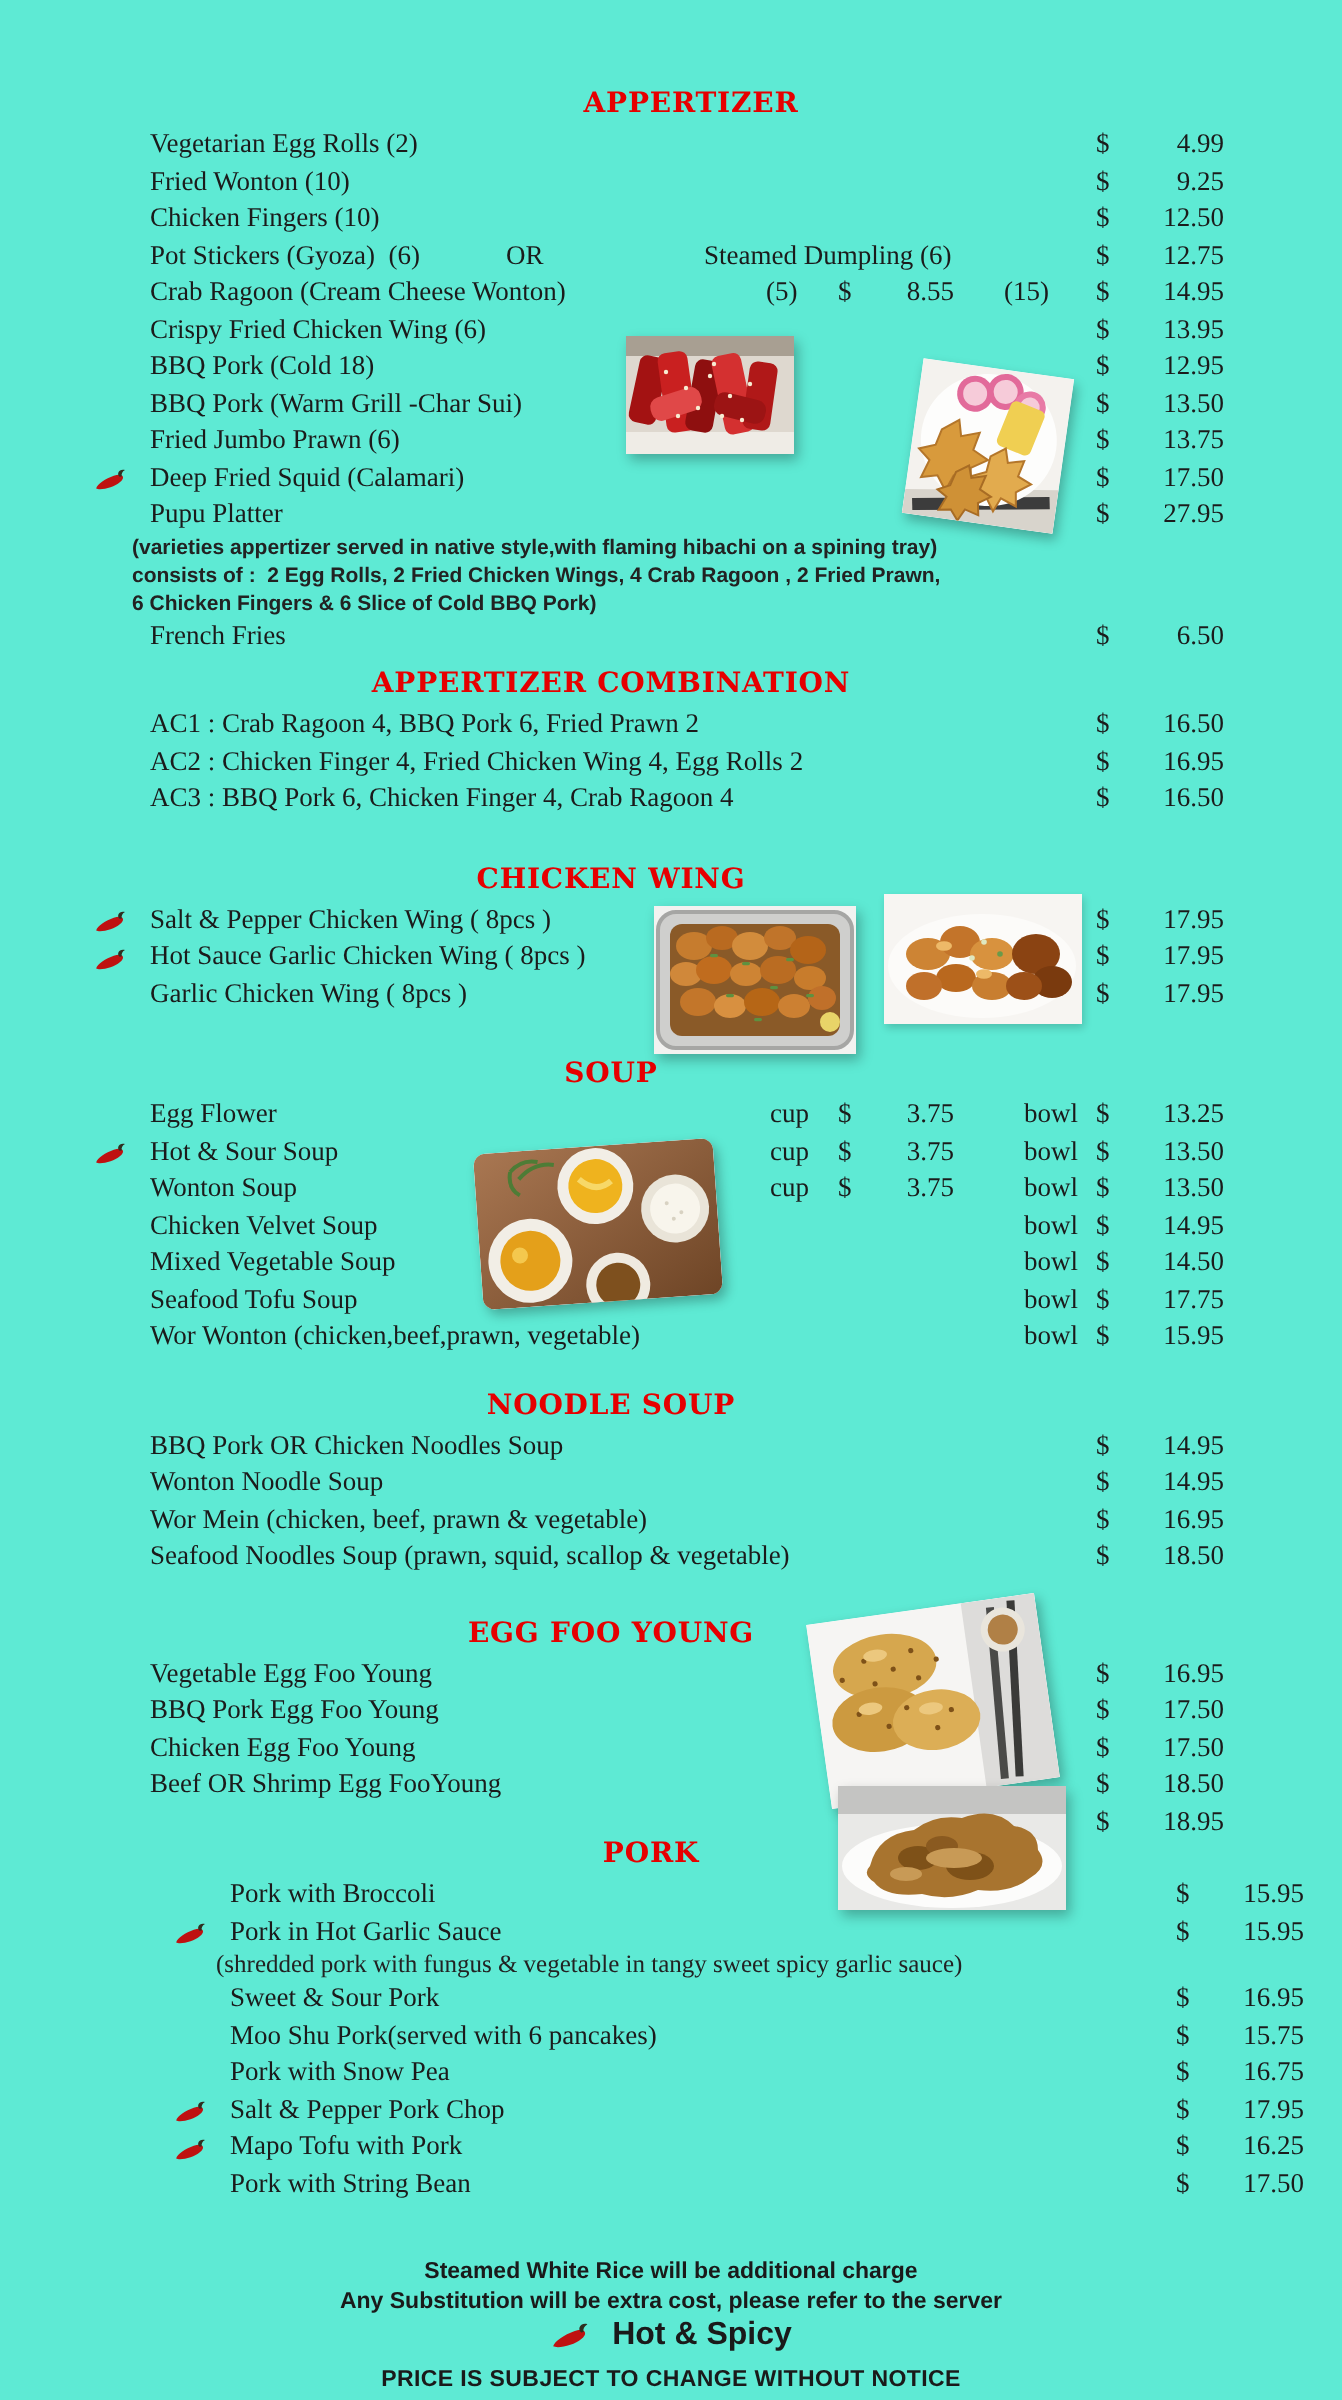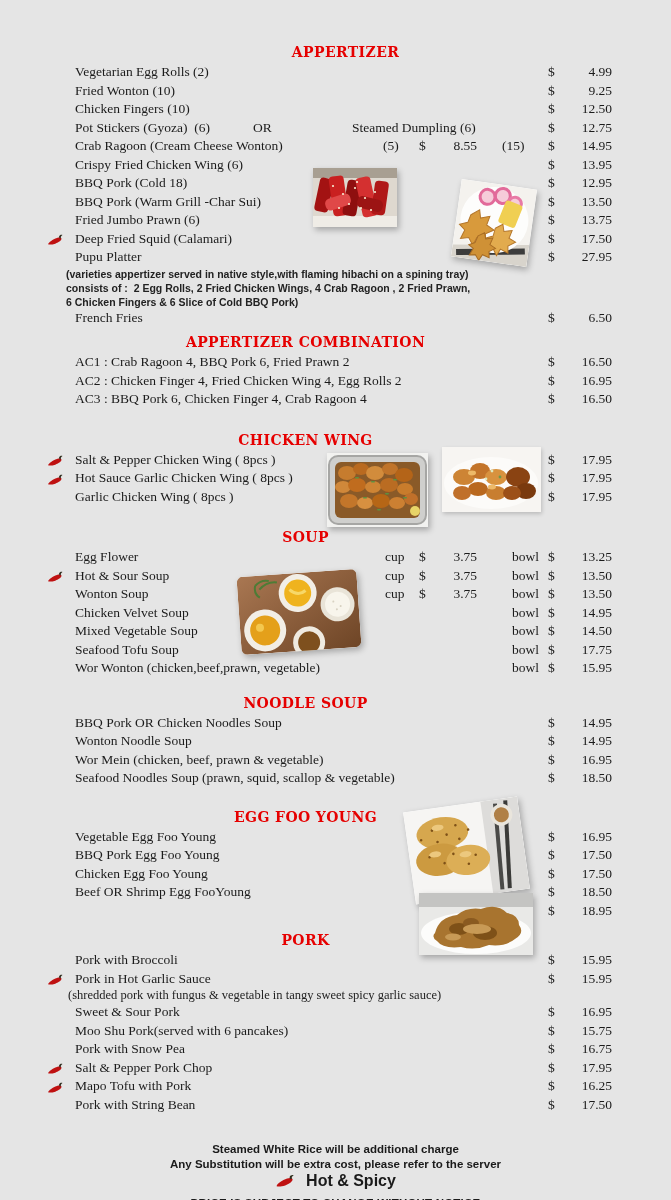--- a/index.html
+++ b/index.html
@@ -1,35 +1,35 @@
 <!DOCTYPE html>
 <html><head>
 <meta charset="utf-8">
 <style>
   html,body{margin:0;padding:0;background:#ffffff;}
-  #page{position:relative;width:671px;height:1200px;background:#e5e5e5;overflow:hidden;
+  #page{position:relative;width:671px;height:1200px;background:#5eead4;overflow:hidden;
         font-family:"Liberation Serif",serif;color:#1b1b1b;}
   #photos{position:absolute;inset:0;z-index:1;}
   .photo{position:absolute;box-shadow:2px 3px 6px rgba(0,0,0,.28);background:#fff;}
   .photo svg{display:block;width:100%;height:100%;}
   .p-bbq{left:313px;top:168px;width:84px;height:59px;}
   .p-rangoon{left:456px;top:184px;width:76px;height:78px;transform:rotate(8deg);}
   .p-tray{left:327px;top:453px;width:101px;height:74px;}
   .p-glazed{left:442px;top:447px;width:99px;height:65px;box-shadow:1px 2px 4px rgba(0,0,0,.18);}
   .p-soup{left:239px;top:573px;width:120px;height:78px;transform:rotate(-4deg);border-radius:6px;overflow:hidden;}
   .p-efy{left:409px;top:804px;width:115px;height:93px;transform:rotate(-8deg);}
   .p-gravy{left:419px;top:893px;width:114px;height:62px;}
 
   #menu-sections{position:relative;z-index:2;padding-top:45px;}
   .section-title{text-align:center;font-family:"DejaVu Serif",serif;font-weight:700;
                  font-size:14px;height:15px;line-height:15px;color:#e60000;
                  letter-spacing:.4px;margin-bottom:3px;transform:translateX(-30px);}
   #sec-0 .section-title{transform:translateX(10px);}
   #sec-1{margin-top:8px;}  #sec-2{margin-top:24px;} #sec-3{margin-top:24px;}
-  #sec-4{margin-top:18px;} #sec-5{margin-top:22px;} #sec-6{margin-top:13px;}
+  #sec-4{margin-top:18px;} #sec-5{margin-top:22px;} #sec-6{margin-top:0;padding-left:40px;}
 
   .row{position:relative;height:18.5px;line-height:18.5px;font-size:13.5px;}
   .col{position:absolute;top:0;white-space:pre;}
   .c-name{left:75px;}
   .chili{position:absolute;left:47px;top:3.5px;width:18px;height:13px;}
   .chili svg{display:block;width:100%;height:100%;}
   .c-or{left:253px;}  .c-alt{left:352px;}
   .c-q5{left:383px;}  .c-cup{left:385px;}
   .c-mid-dollar{left:419px;}
   .c-mid-price{left:429px;width:48px;text-align:right;}

